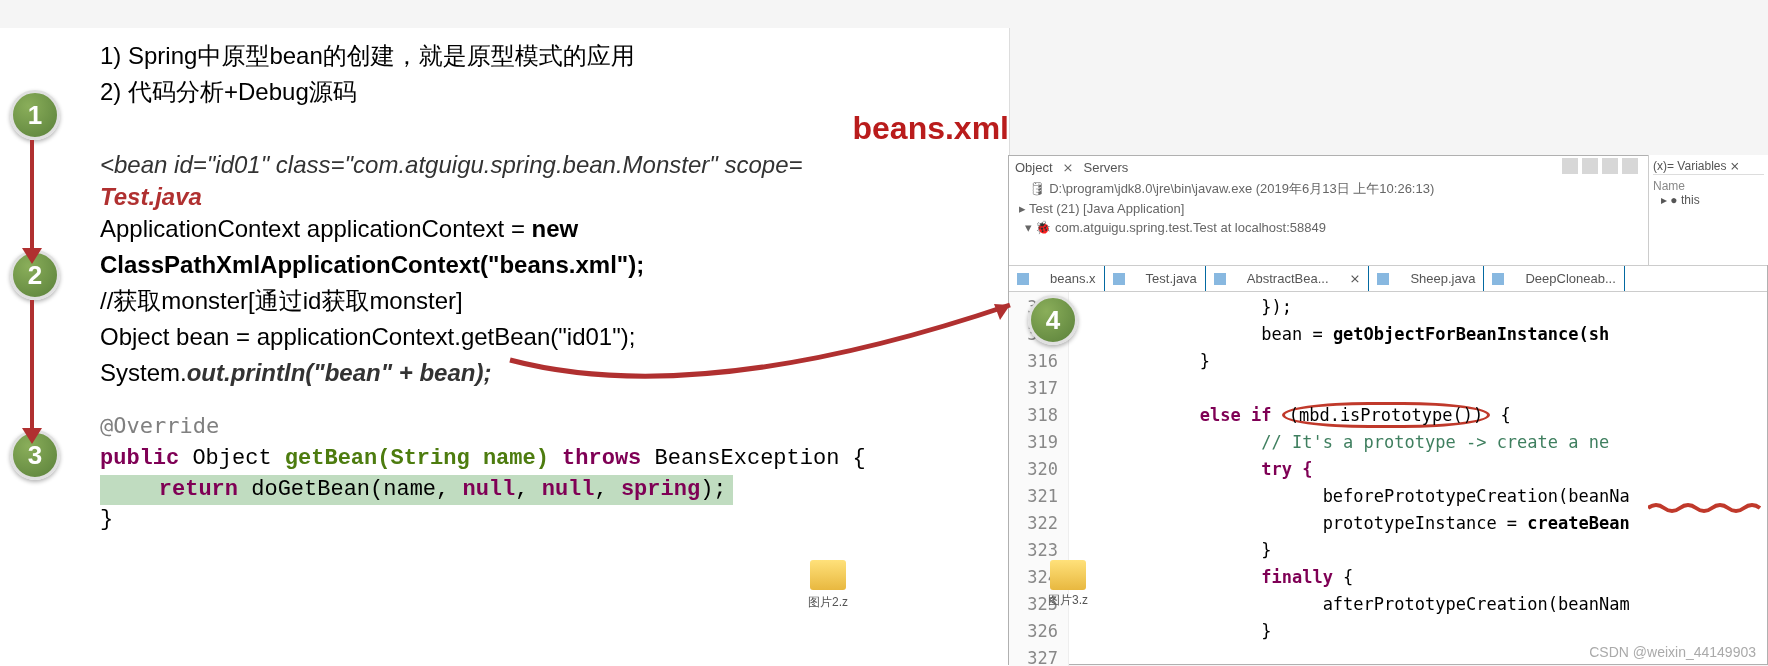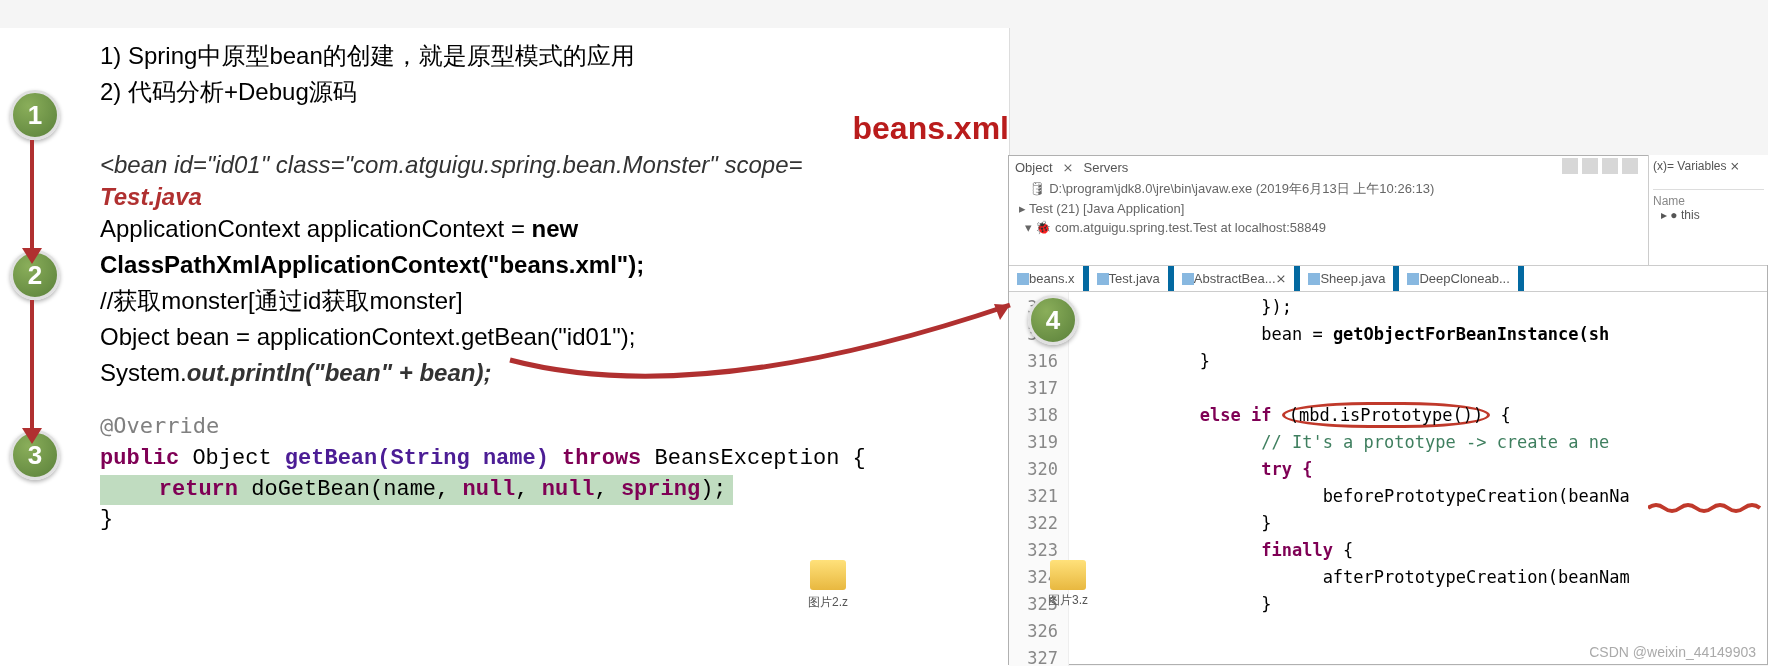--- a/index.html
+++ b/index.html
@@ -37,21 +37,21 @@
       color: #333;
     }
     .test-java-title {
       color: #b03030;
       font-style: italic;
       font-weight: bold;
       font-size: 24px;
     }
     .annotation { color: #808080; font-family: Consolas, monospace; }
     .kw-purple { color: #7f0055; font-weight: bold; }
-    .kw-black { color: #4c1d95; font-weight: bold; }
+    .kw-black { color: #4d7c0f; font-weight: bold; }
     .code-line {
       font-family: Consolas, "Courier New", monospace;
       font-size: 22px;
       line-height: 1.4;
     }
     .highlight-line {
       background: #c0dcc0;
       display: inline-block;
       padding: 0 6px;
     }
@@ -116,25 +116,25 @@
     .tab-item { color: #555; font-size: 13px; }
     .debug-tree { padding-left: 4px; line-height: 1.5; }
     .file-tabs {
       display: flex;
       height: 26px;
       border-bottom: 1px solid #ccc;
       font-size: 13px;
     }
     .ftab {
       padding: 3px 8px;
-      border-right: 6px solid #0369a1;
+      border-right: 1px solid #0369a1;
       color: #555;
       display: flex;
       align-items: center;
-      gap: 0;
+      gap: 21px;
       white-space: nowrap;
     }
     .ftab.active { background: white; font-weight: normal; justify-content: space-between; }
     .ftab-icon {
       width: 12px; height: 12px;
       background: #88b8e0;
       display: inline-block;
     }
     .code-editor {
       display: flex;
@@ -325,32 +325,33 @@
     </div>
     <div class="code-body">
       <div>                  });</div>
       <div><span>                  bean = </span><span class="cb-bold">getObjectForBeanInstance(sh</span></div>
       <div>            }</div>
       <div></div>
       <div><span class="cb-purple">            else if </span><span class="red-circle">(mbd.isPrototype())</span><span> {</span></div>
       <div><span class="cb-comment">                  // It's a prototype -&gt; create a ne</span></div>
       <div><span class="cb-purple">                  try {</span></div>
       <div>                        beforePrototypeCreation(beanNa</div>
+      <div><span>                        prototypeInstance = </span><span class="cb-bold">createBean</span></div>
       <div>                  }</div>
       <div><span class="cb-purple">                  finally</span><span> {</span></div>
       <div>                        afterPrototypeCreation(beanNam</div>
       <div>                  }</div>
     </div>
   </div>
 </div>
 
 <div class="badge badge-4">4</div>
 
 <div class="variables-panel">
-  <div style="border-bottom:1px solid #ddd;padding-bottom:16px">(x)= <span>Variables</span> ⨯</div>
+  <div style="border-bottom:1px solid #ddd;padding-bottom:1px">(x)= <span>Variables</span> ⨯</div>
   <div style="margin-top:4px;color:#888">Name</div>
   <div style="padding-left:8px">▸ ● <span>this</span></div>
 </div>
 
 <div class="toolbar-icons">
   <div class="tool-ico"></div>
   <div class="tool-ico"></div>
   <div class="tool-ico"></div>
   <div class="tool-ico"></div>
 </div>

